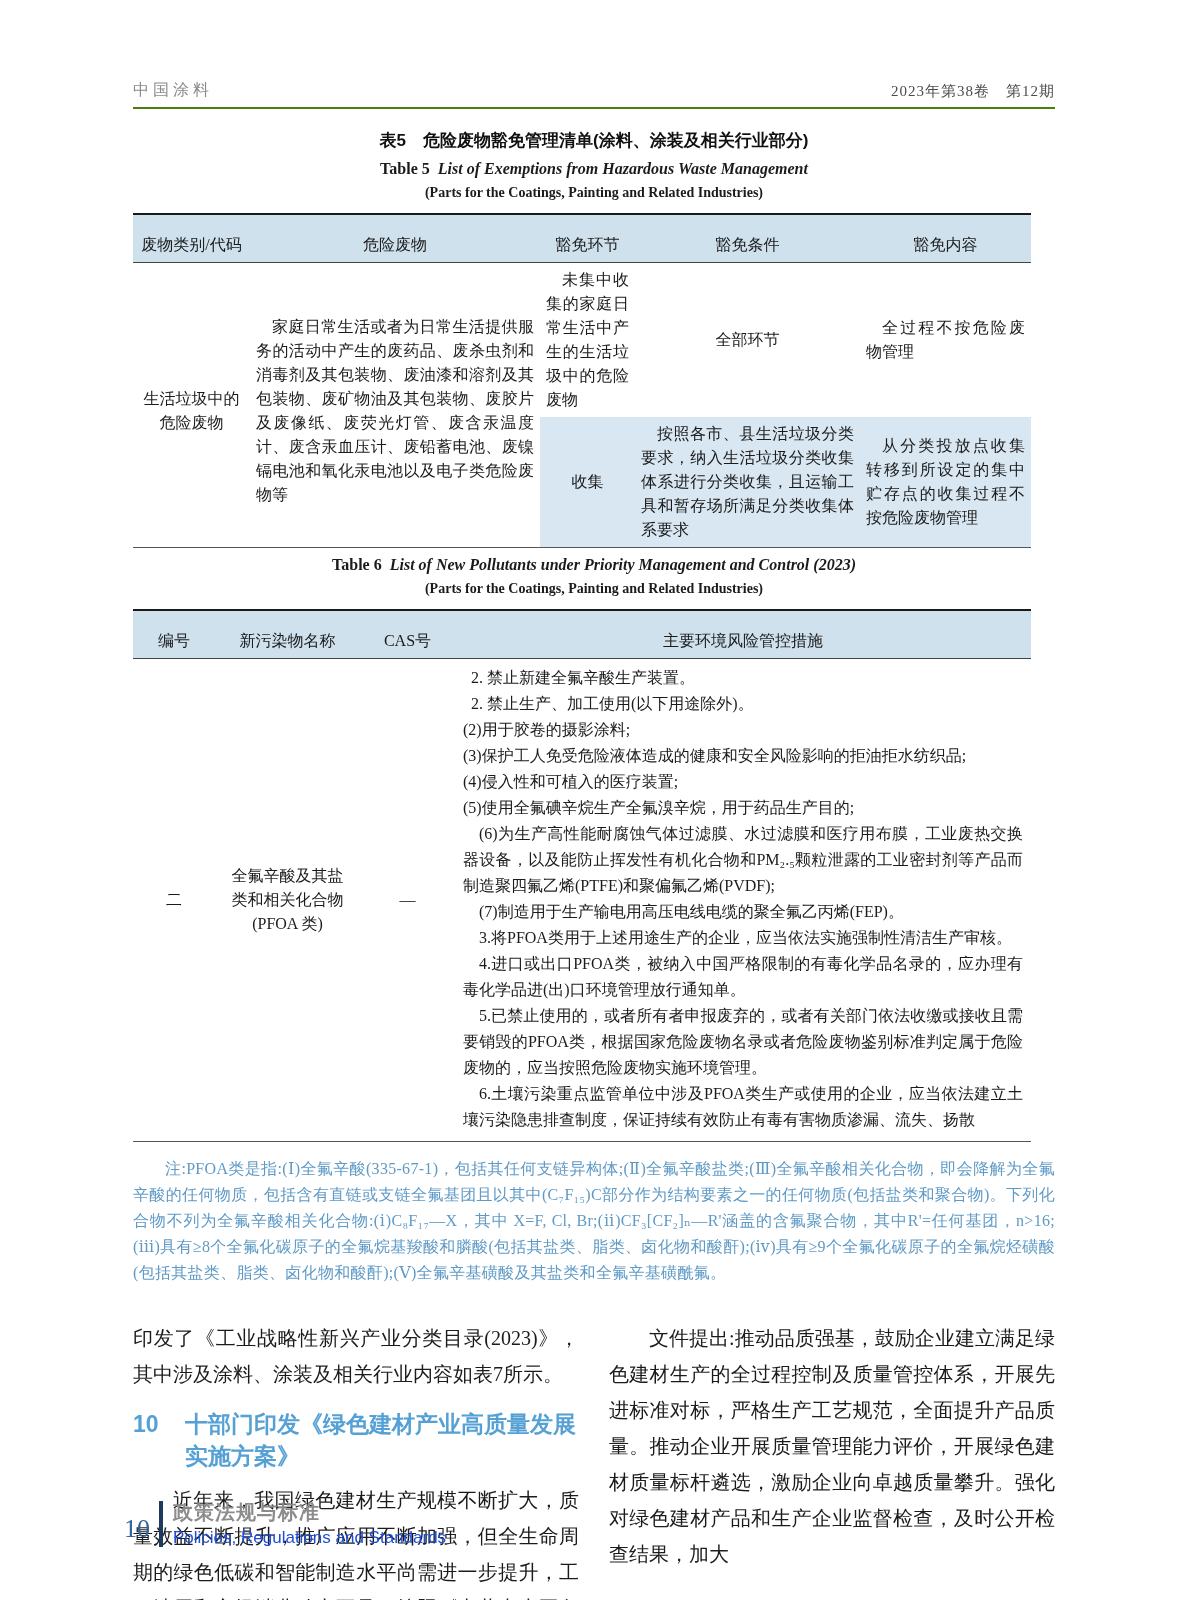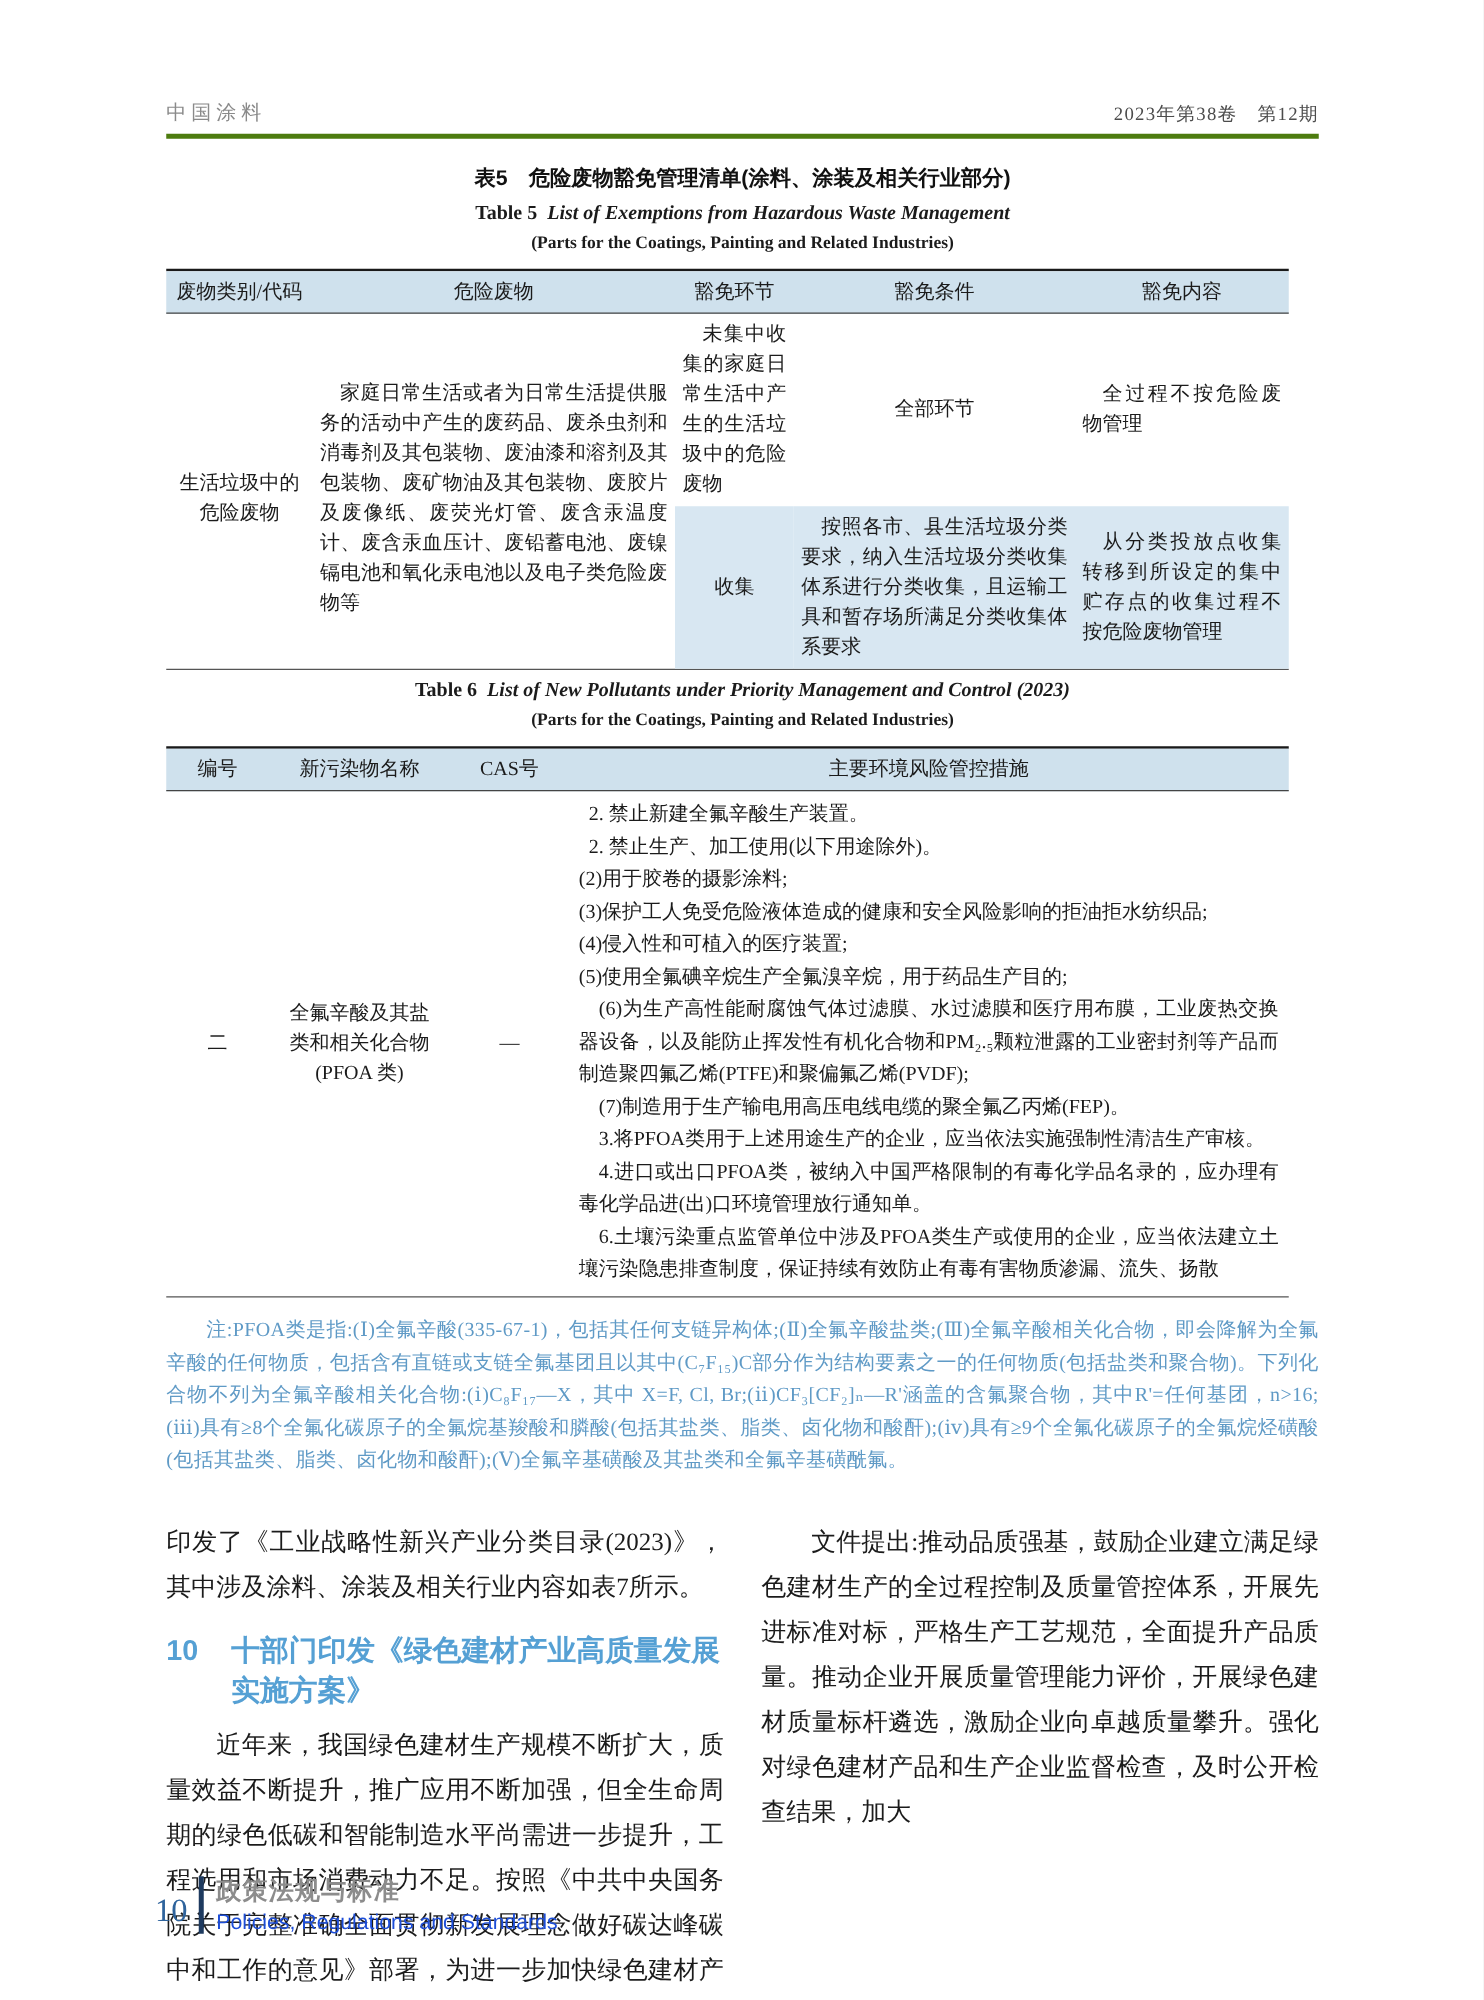--- a/index.html
+++ b/index.html
@@ -6,38 +6,38 @@
   html,body { background:#e8e8e8; }
   .page {
     width:1187px; height:1600px; margin:0 auto; background:#ffffff;
     position:relative; overflow:hidden;
     font-family:"Liberation Serif","DejaVu Serif",serif; color:#1b1b1b;
   }
   .content { padding:80px 132px 0 133px; }
 
   
   .pghead { display:flex; justify-content:space-between; align-items:flex-end;
-    border-bottom:4px solid #4d7c0f; padding-bottom:6px; }
+    border-bottom:2px solid #4d7c0f; padding-bottom:6px; }
   .journal { font-size:16px; color:#8a8a8a; letter-spacing:4px;
     font-family:"Liberation Sans","DejaVu Sans",sans-serif; }
   .issue { font-size:15px; color:#4c4c4c; letter-spacing:1px; }
 
   
   .cap { text-align:center; }
   .cap-zh { font-family:"Liberation Sans","DejaVu Sans",sans-serif;
     font-weight:bold; font-size:17px; color:#111; margin-top:20px; }
   .cap-en { font-size:16px; font-weight:bold; margin-top:8px; }
   .cap-en .t { font-style:italic; }
   .cap-en2 { font-size:14px; font-weight:bold; margin-top:7px; }
 
   
   .tbl { width:898px; margin-top:12px; border-top:2px solid #1a1a1a;
     border-bottom:1.5px solid #555; font-size:16px; }
   .tbl .hdr { display:grid; background:#cfe1ed; border-bottom:1px solid #444; }
-  .tbl .hdr > div { text-align:center; padding:6px 2px; }
+  .tbl .hdr > div { text-align:center; padding:6px 2px;margin-top:14px; }
   .t5 .hdr, .t5 .bodygrid { grid-template-columns:117px 290px 95px 225px 171px; }
   .t6 .hdr, .t6 .bodygrid { grid-template-columns:82px 145px 95px 576px; }
   .bodygrid { display:grid; }
   .cell { padding:5px 6px; line-height:24px; }
   .c-center { display:flex; align-items:center; justify-content:center;
     text-align:center; white-space:pre-line; }
   .c-just { text-align:justify; text-indent:1em; display:flex; align-items:center; }
   .c-just > span { display:block; }
   .rowhl { background:#d8e7f2; }
   .span2 { grid-row:1 / span 2;margin-top:12px; }
@@ -144,20 +144,21 @@
           <p class="m-ind05">2. 禁止新建全氟辛酸生产装置。</p>
           <p class="m-ind05">2. 禁止生产、加工使用(以下用途除外)。</p>
           <p>(2)用于胶卷的摄影涂料;</p>
           <p>(3)保护工人免受危险液体造成的健康和安全风险影响的拒油拒水纺织品;</p>
           <p>(4)侵入性和可植入的医疗装置;</p>
           <p>(5)使用全氟碘辛烷生产全氟溴辛烷，用于药品生产目的;</p>
           <p class="m-ind1">(6)为生产高性能耐腐蚀气体过滤膜、水过滤膜和医疗用布膜，工业废热交换器设备，以及能防止挥发性有机化合物和PM₂.₅颗粒泄露的工业密封剂等产品而制造聚四氟乙烯(PTFE)和聚偏氟乙烯(PVDF);</p>
           <p class="m-ind1">(7)制造用于生产输电用高压电线电缆的聚全氟乙丙烯(FEP)。</p>
           <p class="m-ind1">3.将PFOA类用于上述用途生产的企业，应当依法实施强制性清洁生产审核。</p>
           <p class="m-ind1">4.进口或出口PFOA类，被纳入中国严格限制的有毒化学品名录的，应办理有毒化学品进(出)口环境管理放行通知单。</p>
+          <p class="m-ind1">5.已禁止使用的，或者所有者申报废弃的，或者有关部门依法收缴或接收且需要销毁的PFOA类，根据国家危险废物名录或者危险废物鉴别标准判定属于危险废物的，应当按照危险废物实施环境管理。</p>
           <p class="m-ind1">6.土壤污染重点监管单位中涉及PFOA类生产或使用的企业，应当依法建立土壤污染隐患排查制度，保证持续有效防止有毒有害物质渗漏、流失、扬散</p>
         </div>
       </div>
     </div>
 
     <p class="note">注:PFOA类是指:(Ⅰ)全氟辛酸(335-67-1)，包括其任何支链异构体;(Ⅱ)全氟辛酸盐类;(Ⅲ)全氟辛酸相关化合物，即会降解为全氟辛酸的任何物质，包括含有直链或支链全氟基团且以其中(C₇F₁₅)C部分作为结构要素之一的任何物质(包括盐类和聚合物)。下列化合物不列为全氟辛酸相关化合物:(ⅰ)C₈F₁₇—X，其中 X=F, Cl, Br;(ⅱ)CF₃[CF₂]ₙ—R'涵盖的含氟聚合物，其中R'=任何基团，n&gt;16;(ⅲ)具有≥8个全氟化碳原子的全氟烷基羧酸和膦酸(包括其盐类、脂类、卤化物和酸酐);(ⅳ)具有≥9个全氟化碳原子的全氟烷烃磺酸(包括其盐类、脂类、卤化物和酸酐);(Ⅴ)全氟辛基磺酸及其盐类和全氟辛基磺酰氟。</p>
 
     <div class="cols">
       <div class="col">
         <p>印发了《工业战略性新兴产业分类目录(2023)》，其中涉及涂料、涂装及相关行业内容如表7所示。</p>

